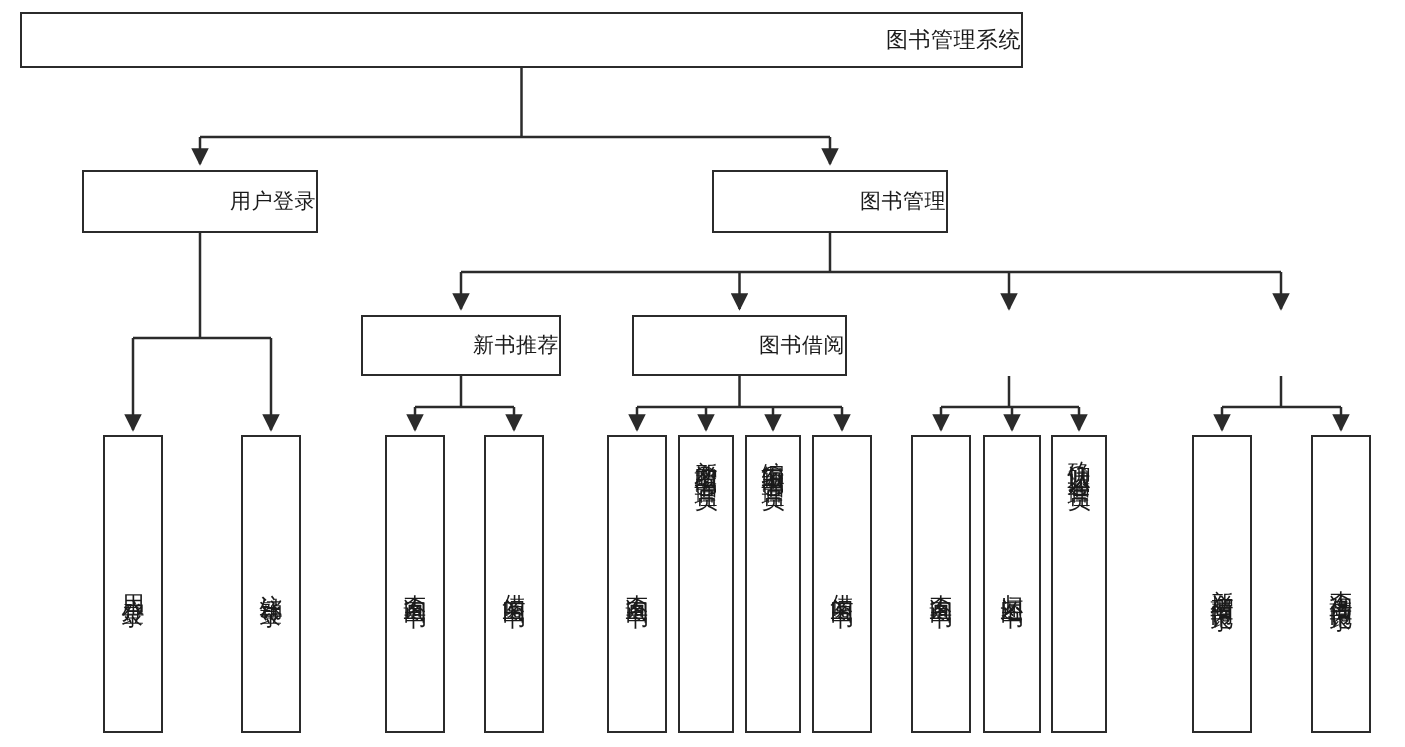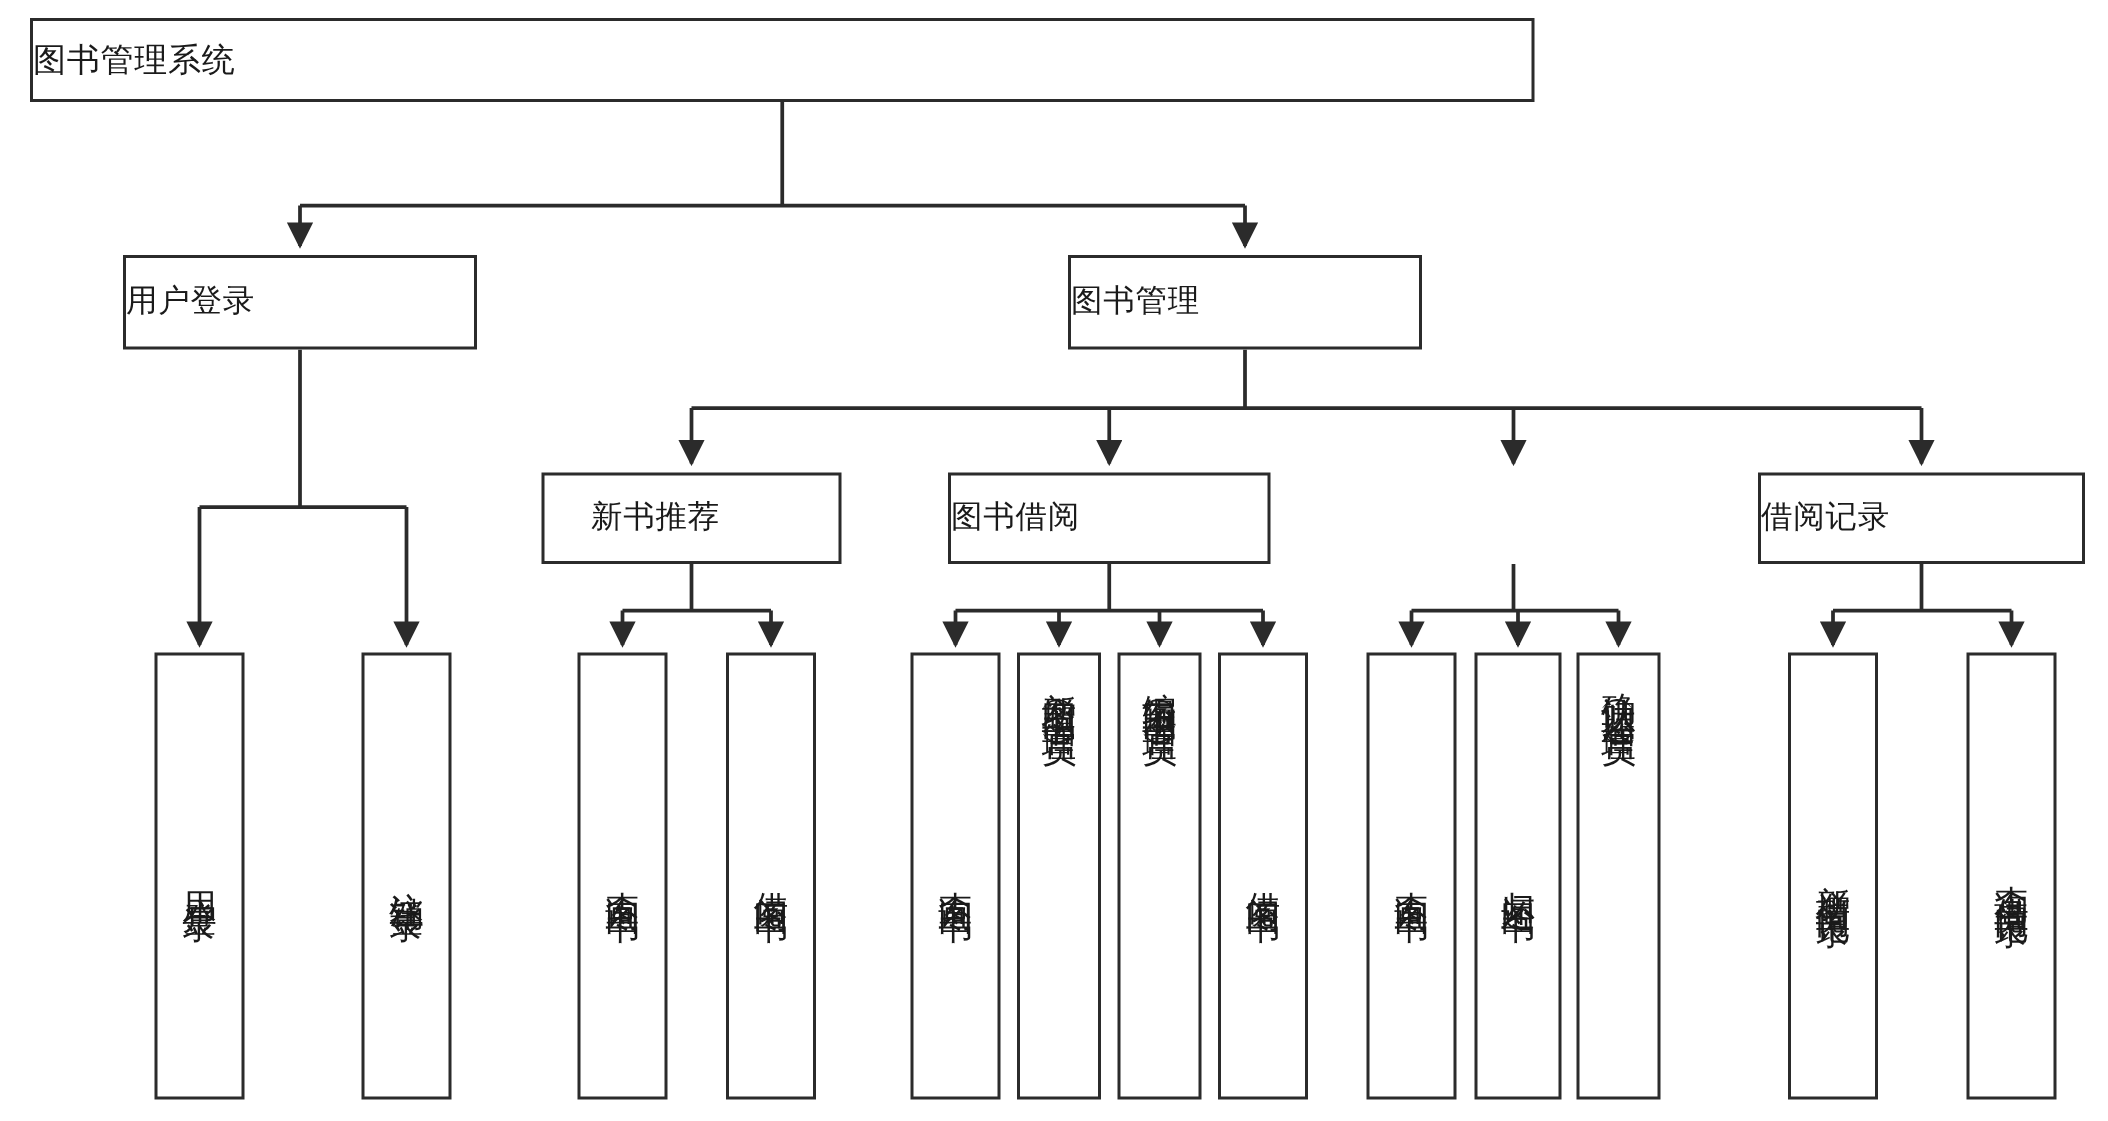--- a/index.html
+++ b/index.html
@@ -26,21 +26,21 @@
     height: 747px;
     pointer-events: none;
   }
   .node {
     position: absolute;
     box-sizing: border-box;
     background: #ffffff;
     border: 2.5px solid #2b2b2b;
     display: flex;
     align-items: center;
-    justify-content: flex-start;
+    justify-content: flex-end;
     color: #1a1a1a;
     z-index: 2;
   }
   .node-label {
     display: block;
     text-align: center;
     line-height: 1.08;
     letter-spacing: 0.5px;
   }
   
@@ -143,23 +143,20 @@
   <div class="node horiz" style="left:712px; top:170px; width:236px; height:63px;">
     <span class="node-label">图书管理</span>
   </div>
 
   <div class="node horiz" style="left:361px; top:315px; width:200px; height:61px;padding-left:31px;">
     <span class="node-label">新书推荐</span>
   </div>
   <div class="node horiz" style="left:632px; top:315px; width:215px; height:61px;">
     <span class="node-label">图书借阅</span>
   </div>
-  <div class="node horiz" style="left:1172px; top:315px; width:218px; height:61px;">
-    <span class="node-label">借阅记录</span>
-  </div>
 
   <div class="node vert centered" style="left:103px; top:435px; width:60px; height:298px;">
     <span class="node-label">用户登录</span>
   </div>
   <div class="node vert centered" style="left:241px; top:435px; width:60px; height:298px;">
     <span class="node-label">注销登录</span>
   </div>
 
   <div class="node vert centered" style="left:385px; top:435px; width:60px; height:298px;">
     <span class="node-label">查询图书</span>

